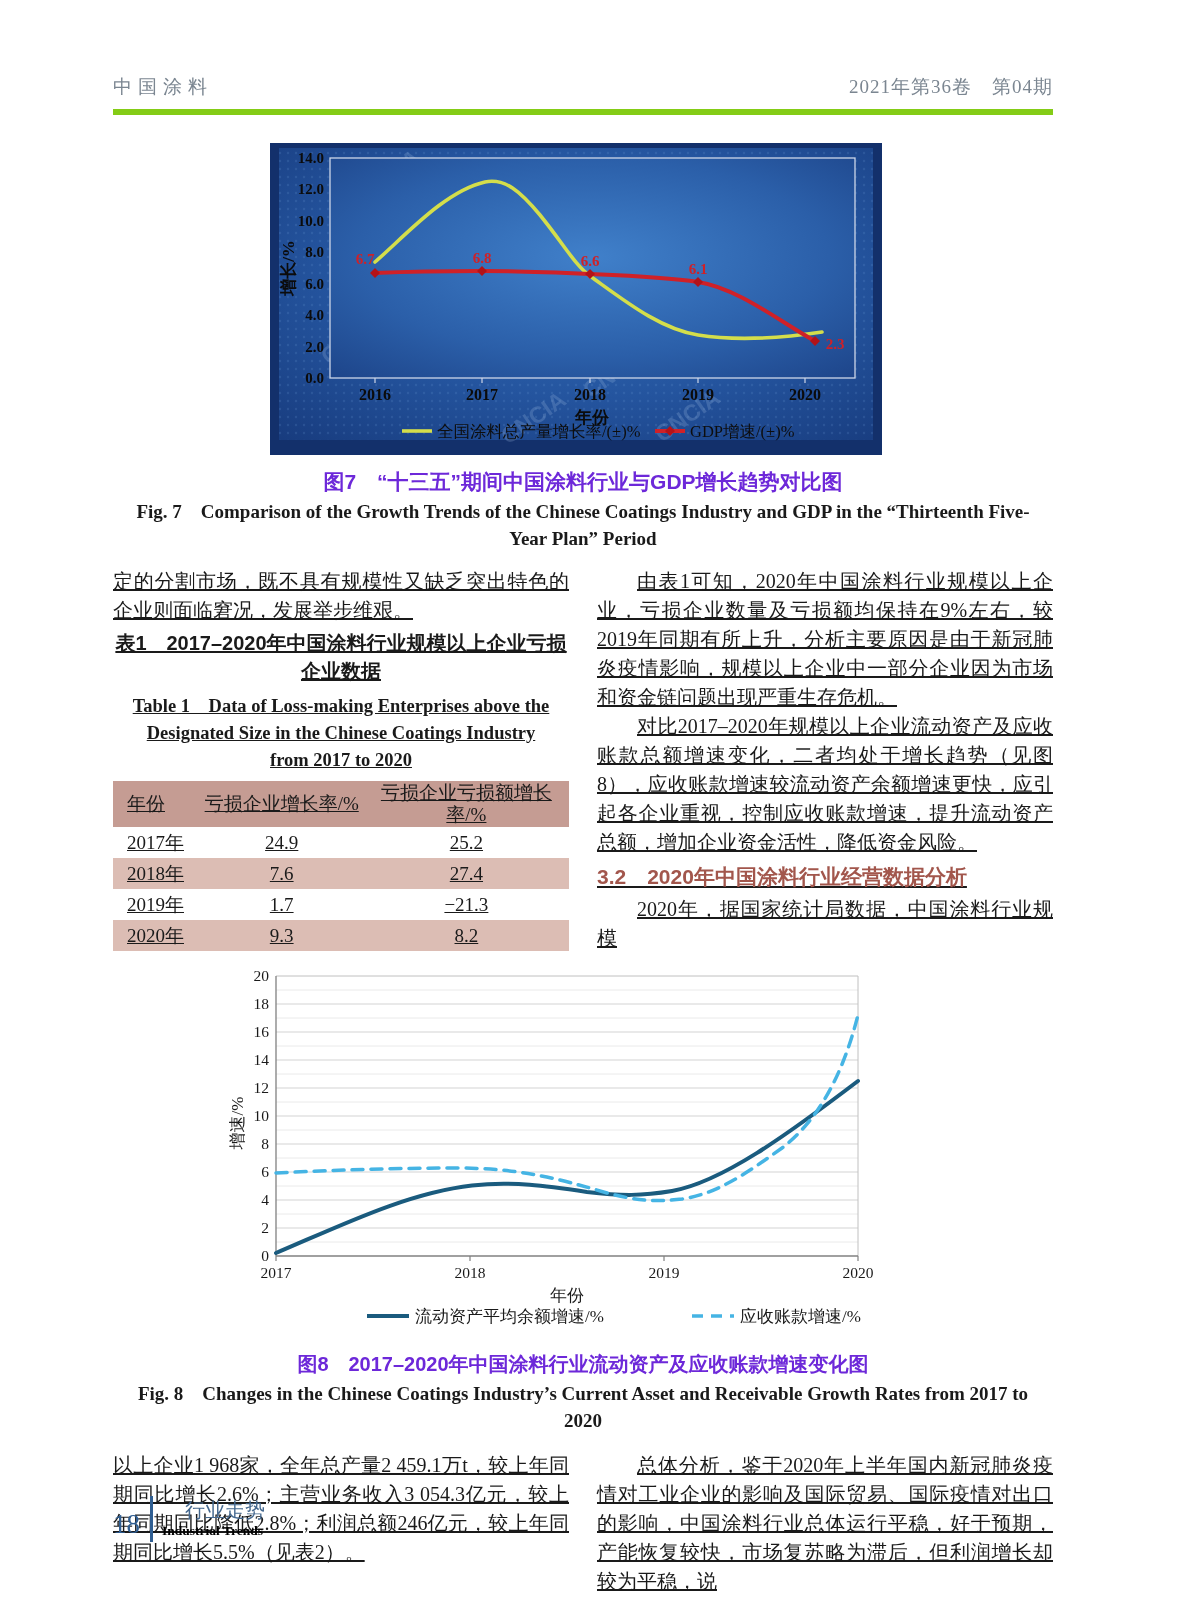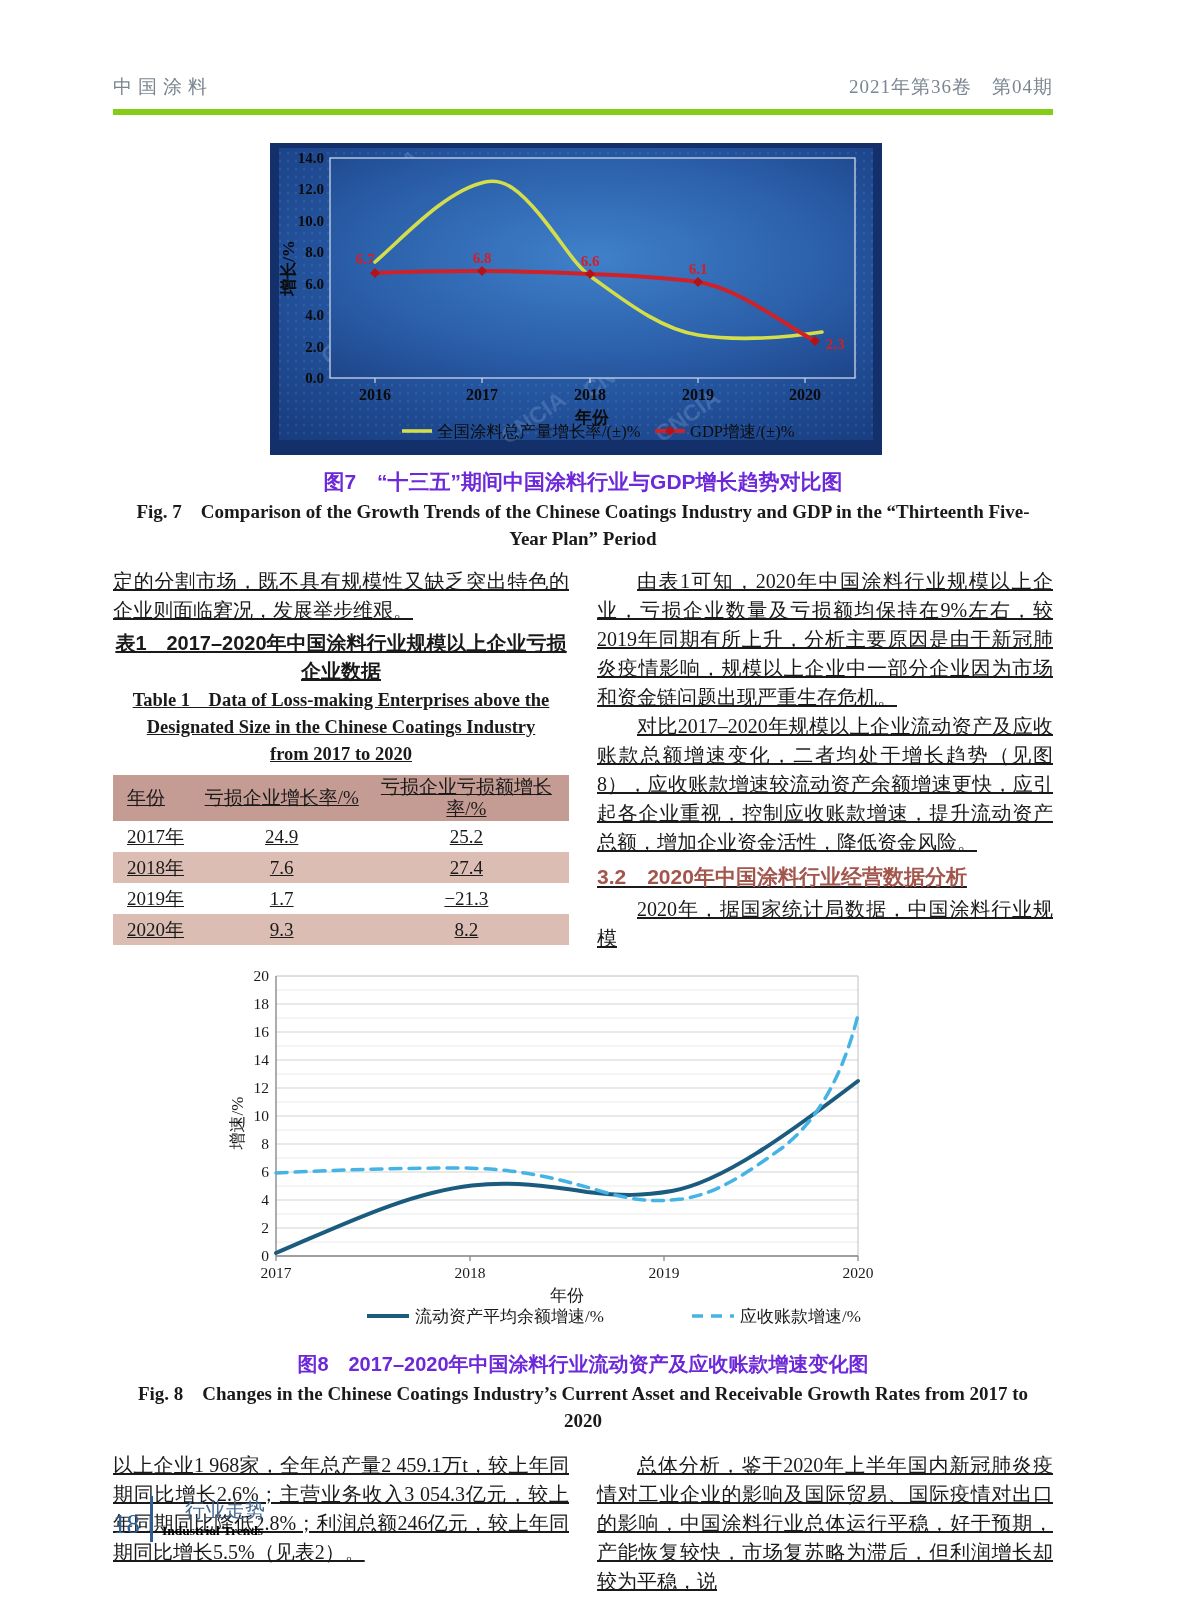--- a/index.html
+++ b/index.html
@@ -19,21 +19,21 @@
           font-weight:bold;font-size:21px;line-height:28px;color:#6d28d9;}
   .cap-en{margin:2px auto 0;text-align:center;font-weight:bold;font-size:19px;line-height:27px;max-width:930px;}
 
   
   .columns{display:flex;gap:28px;margin-top:15px;text-decoration:underline;}
   .col{width:456px;font-size:20px;line-height:29px;text-align:justify;}
   .para{margin:0;}
   .para.indent{text-indent:2em;}
   .tbl-cap-zh{font-family:"Liberation Sans","DejaVu Sans",sans-serif;font-weight:bold;font-size:20px;
               line-height:28px;text-align:center;margin-top:4px;}
-  .tbl-cap-en{font-weight:bold;font-size:18.5px;line-height:27px;text-align:center;margin-top:2px;padding:0 14px;}
+  .tbl-cap-en{font-weight:bold;font-size:18.5px;line-height:27px;text-align:center;margin-top:8px;padding:0 14px;}
   table.t1{width:100%;border-collapse:collapse;margin-top:7px;font-size:19px;line-height:22px;}
   table.t1 th{background:#c59c93;font-weight:normal;height:33px;}
   table.t1 td{height:29px;}
   table.t1 .c1{text-align:left;padding-left:14px;width:19%;}
   table.t1 .c2{text-align:center;width:36%;margin-top:16px;}
   table.t1 .c3{text-align:center;width:45%;}
   table.t1 tbody tr:nth-child(even){background:#dcbdb4;}
   .sec-heading{font-family:"Liberation Sans","DejaVu Sans",sans-serif;font-weight:bold;font-size:21px;
                line-height:30px;color:#a2564c;margin:5px 0 3px;text-align:left;text-indent:0;}
 

